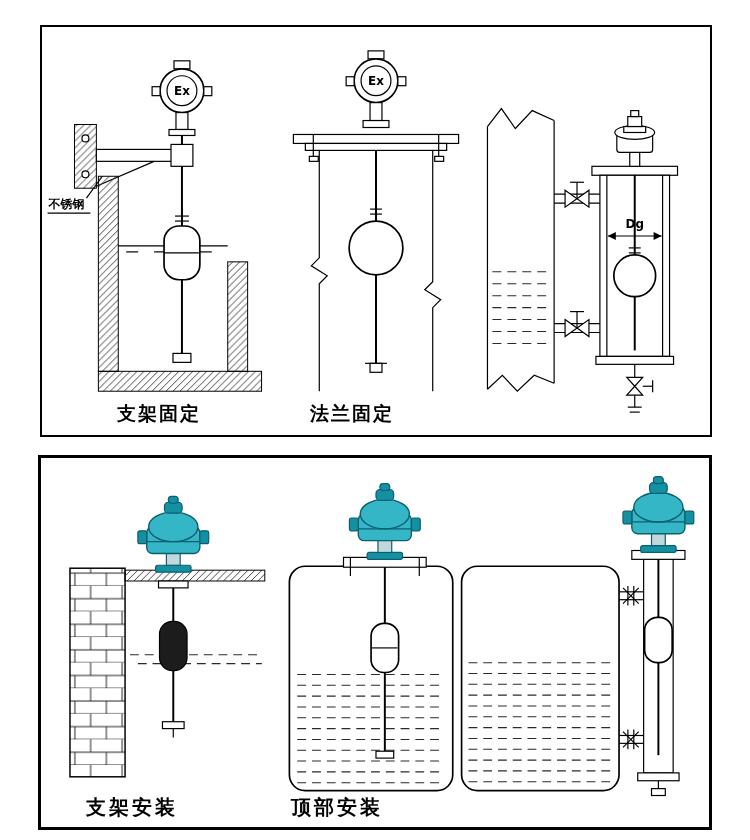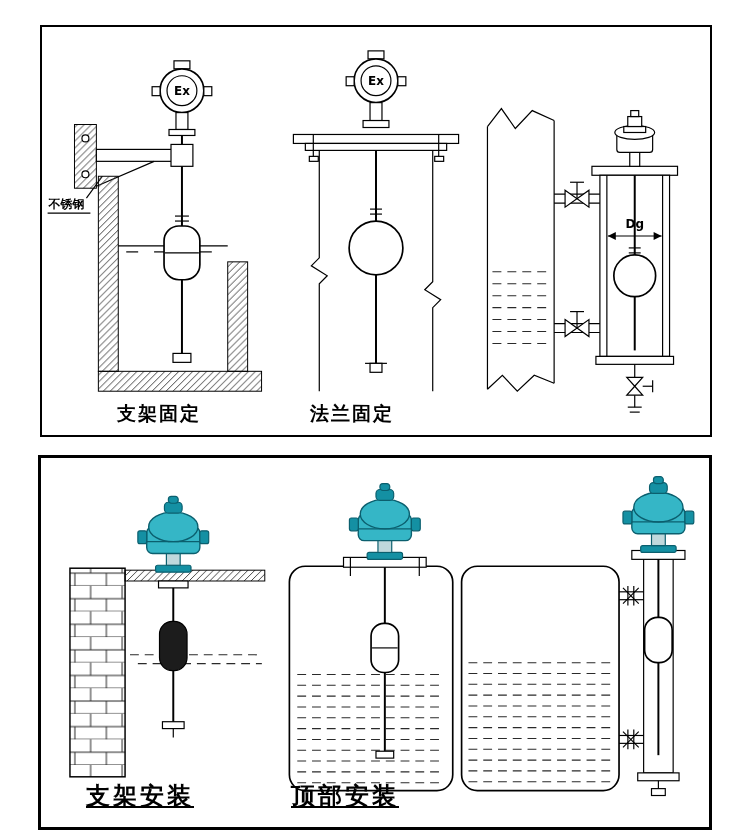--- a/index.html
+++ b/index.html
@@ -4,21 +4,21 @@
 <style>
   * { margin:0; padding:0; box-sizing:border-box; }
   html,body { width:750px; height:840px; background:#ffffff; font-family:"DejaVu Sans","Liberation Sans",sans-serif; }
   body { position:relative; overflow:hidden; }
   .panel { position:absolute; background:#fff; border:2px solid #000; }
   .panel-top { left:40px; top:25px; width:672px; height:412px; }
   .panel-bottom { left:38px; top:455px; width:674px; height:375px; border-width:3px; }
   svg.draw { position:absolute; left:0; top:0; width:100%; height:100%; display:block; }
   .caption { position:absolute; text-align:left; color:#000; white-space:nowrap; }
   .panel-top .caption { font-size:19px; font-weight:600; letter-spacing:2px; bottom:8px; }
-  .panel-bottom .caption { font-size:24px; font-weight:800; letter-spacing:3px; bottom:15px;text-decoration:underline; }
+  .panel-bottom .caption { font-size:20px; font-weight:800; letter-spacing:3px; bottom:6px; }
   .cap-a { left:75px;  width:130px; }
   .cap-b { left:268px; width:134px; }
   .cap-c { left:458px; width:165px; }
   .cap-d { left:45px;  width:145px; }
   .cap-e { left:250px; width:145px; }
   .cap-f { left:445px; width:145px; }
   .ln   { stroke:#000; stroke-width:1.2; fill:none; }
   .ln2  { stroke:#000; stroke-width:2;   fill:none; }
   .wfill  { fill:#fff; stroke:#000; stroke-width:1.2; }
   .wfill2 { fill:#fff; stroke:#000; stroke-width:1.7; }

